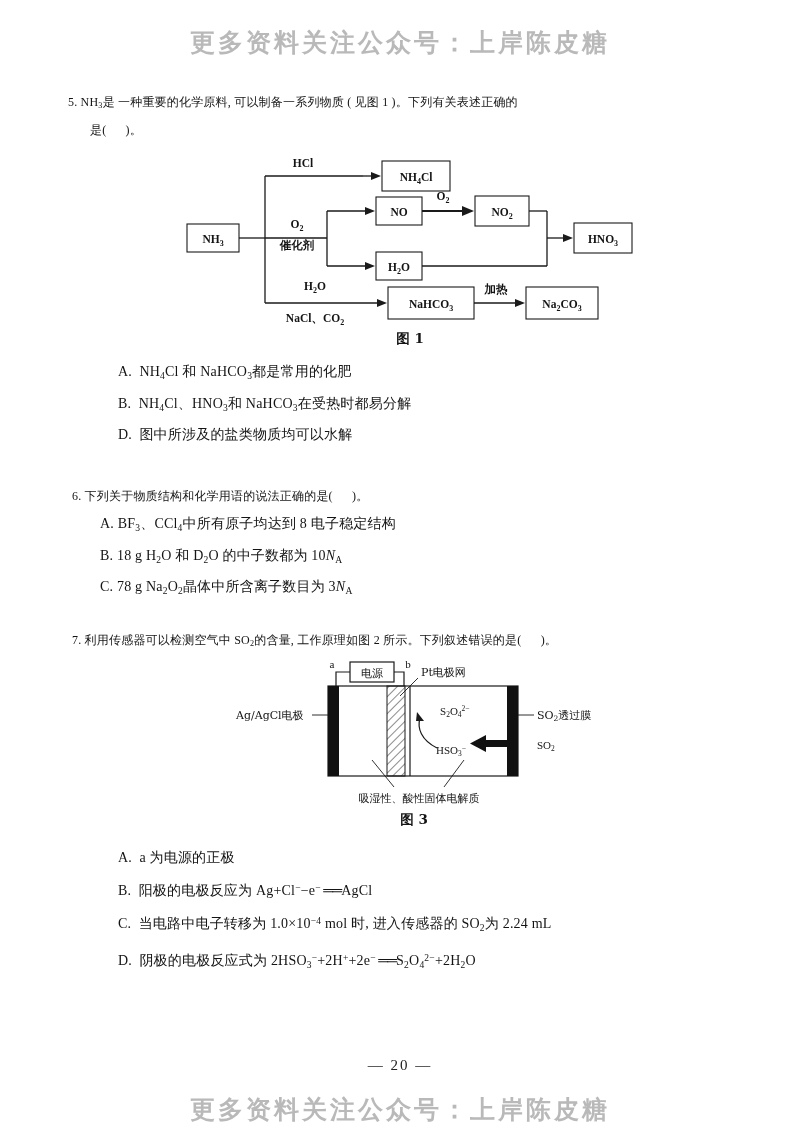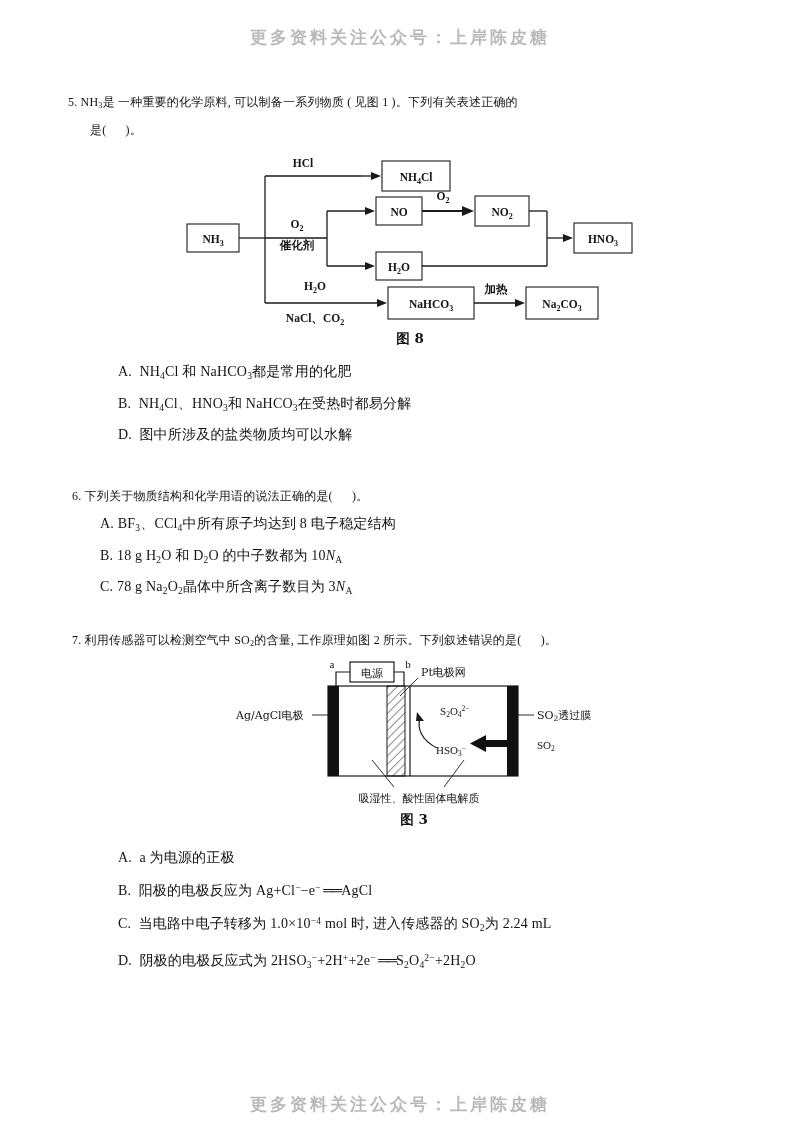--- a/index.html
+++ b/index.html
@@ -24,21 +24,21 @@
 
   
   .watermark {
     position: absolute;
     left: 0;
     width: 800px;
     text-align: center;
     color: #b9b9b9;
     font-family: "DejaVu Serif", serif;
     font-weight: bold;
-    font-size: 17px;
+    font-size: 25px;
     letter-spacing: 3px;
     white-space: nowrap;
   }
   .watermark.top { top: 26px; }
   .watermark.bottom { top: 1093px; }
 
   
   .q-block { position: absolute; }
   .q-line {
     font-size: 12px;
@@ -210,21 +210,21 @@
       <text class="flabel" x="130" y="174" text-anchor="middle">NaCl、CO<tspan class="fsub" dy="3">2</tspan></text>
       <rect class="fbox" x="203" y="139" width="86" height="32"></rect>
       <text class="flabel" x="246" y="160" text-anchor="middle">NaHCO<tspan class="fsub" dy="3">3</tspan></text>
 
       <path class="fline" d="M289 155 H330"></path>
       <polygon points="330,151 340,155 330,159" fill="#1a1a1a"></polygon>
       <text class="flabel-cn" x="311" y="145" text-anchor="middle">加热</text>
       <rect class="fbox" x="341" y="139" width="72" height="32"></rect>
       <text class="flabel" x="377" y="160" text-anchor="middle">Na<tspan class="fsub" dy="3">2</tspan><tspan dy="-3">CO</tspan><tspan class="fsub" dy="3">3</tspan></text>
     </svg>
-    <div class="fig-cap" style="top:182px;">图 8</div>
+    <div class="fig-cap" style="top:182px;">图 1</div>
   </div>
 
   <div class="q-block" style="left:118px; top:358px; width:650px;">
     <div class="opt">A.&nbsp; NH<sub>4</sub>Cl 和 NaHCO<sub>3</sub>都是常用的化肥</div>
     <div class="opt">B.&nbsp; NH<sub>4</sub>Cl、HNO<sub>3</sub>和 NaHCO<sub>3</sub>在受热时都易分解</div>
     <div class="opt">D.&nbsp; 图中所涉及的盐类物质均可以水解</div>
   </div>
 
   <div class="q-block" style="left:72px; top:484px; width:700px;">
     <div class="q-line">
@@ -294,16 +294,17 @@
     <div class="fig-cap" style="top:155px; left:-18px;">图 3</div>
   </div>
 
   <div class="q-block" style="left:118px; top:843px; width:700px;">
     <div class="opt" style="line-height:30px;">A.&nbsp; a 为电源的正极</div>
     <div class="opt" style="line-height:30px;">B.&nbsp; 阳极的电极反应为 Ag+Cl<sup>−</sup>−e<sup>−</sup><span class="eq">&nbsp;══</span>AgCl</div>
     <div class="opt" style="line-height:30px;">C.&nbsp; 当电路中电子转移为 1.0×10<sup>−4</sup> mol 时, 进入传感器的 SO<sub>2</sub>为 2.24 mL</div>
     <div class="opt" style="line-height:30px;">D.&nbsp; 阴极的电极反应式为 2HSO<sub>3</sub><sup>−</sup>+2H<sup>+</sup>+2e<sup>−</sup><span class="eq">&nbsp;══</span>S<sub>2</sub>O<sub>4</sub><sup>2−</sup>+2H<sub>2</sub>O</div>
   </div>
 
+  <div class="page-no">— 20 —</div>
 
   <div class="watermark bottom">更多资料关注公众号：上岸陈皮糖</div>
 
 </div>
 
 </body></html>

